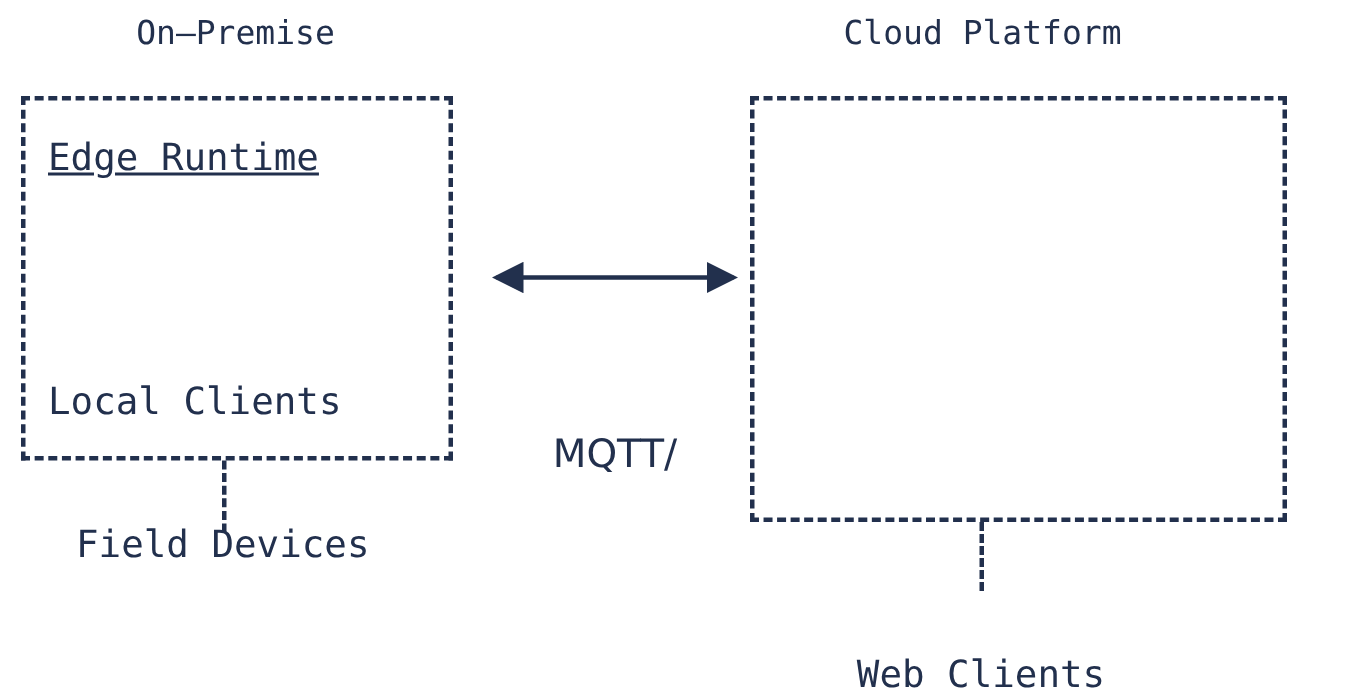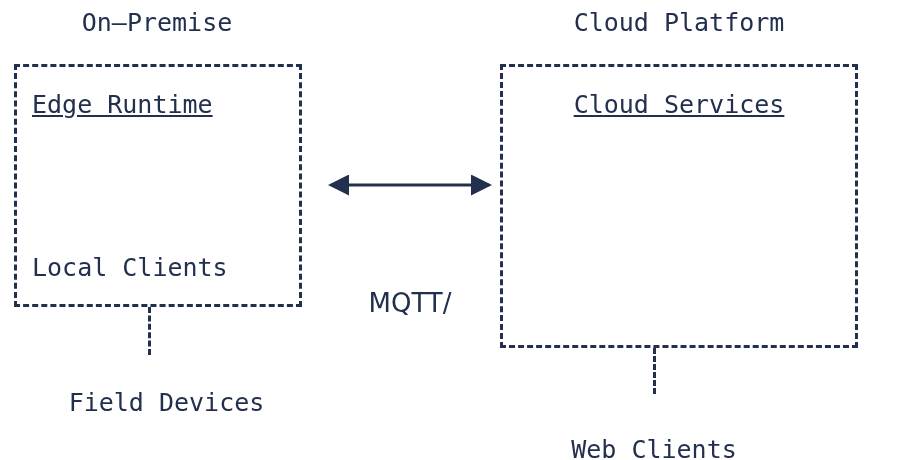--- a/index.html
+++ b/index.html
@@ -14,29 +14,29 @@
     background: #ffffff;
     overflow: hidden;
     font-family: "DejaVu Sans Mono", "Liberation Mono", monospace;
     color: #22304d;
   }
 
   
   .zone-title {
     position: absolute;
     font-family: "DejaVu Sans Mono", "Liberation Mono", monospace;
-    font-size: 25px;
+    font-size: 22px;
     line-height: 30px;
     letter-spacing: 0px;
     color: #22304d;
     white-space: pre;
     text-align: center;
   }
   #title-onprem { left: 0px;   top: 8px;  width: 314px; }
-  #title-cloud  { left: 500px; top: 8px;  width: 358px; }
+  #title-cloud  { left: 476px; top: 8px;  width: 358px; }
 
   
   .zone-box {
     position: absolute;
     box-sizing: border-box;
     border: 3px dashed #22304d;
     background: transparent;
   }
   #box-onprem { left: 14px;  top: 64px; width: 288px; height: 243px; }
   #box-cloud  { left: 500px; top: 64px; width: 358px; height: 284px; }
@@ -79,21 +79,21 @@
   
   .edge-label {
     position: absolute;
     font-family: "DejaVu Sans Mono", "Liberation Mono", monospace;
     font-size: 25px;
     line-height: 30px;
     color: #22304d;
     white-space: pre;
     text-align: center;
   }
-  #label-field-devices { left: 0px;   top: 388px; width: 297px; margin-left: 18px; }
+  #label-field-devices { left: 0px;   top: 348px; width: 297px; }
   #label-web-clients   { left: 500px; top: 406px; width: 308px; margin-top: 29px; }
 
   
   #link-arrow {
     position: absolute;
     left: 318px;
     top: 172px;
     width: 184px;
     height: 26px;
   }
@@ -124,21 +124,20 @@
 
   <div class="box-heading" id="onprem-heading">Edge Runtime</div>
 
   <div class="box-list" id="onprem-list">
     <div>Local Clients</div>
     
   </div>
 
   <div class="zone-box" id="box-cloud"></div>
 
-  <div class="box-heading" id="cloud-heading">Cloud Services</div>
 
   <div class="box-list" id="cloud-list">
     
     
   </div>
 
   <div class="vline" id="onprem-connector"></div>
 
   <div class="vline" id="cloud-connector"></div>
 

